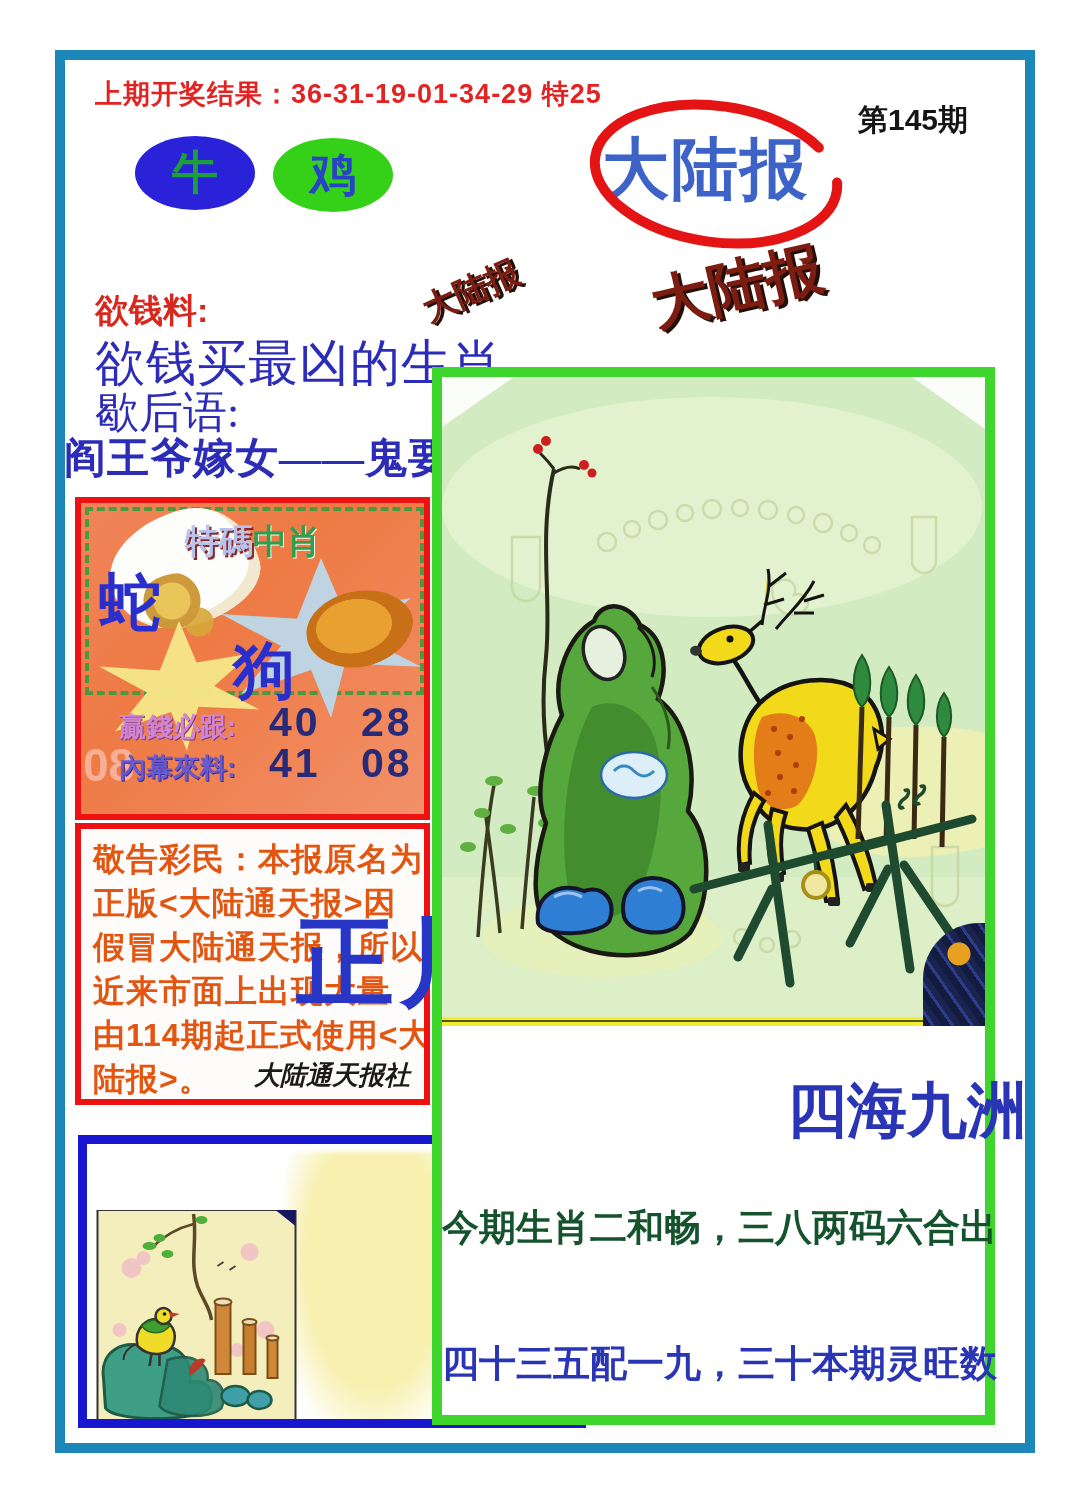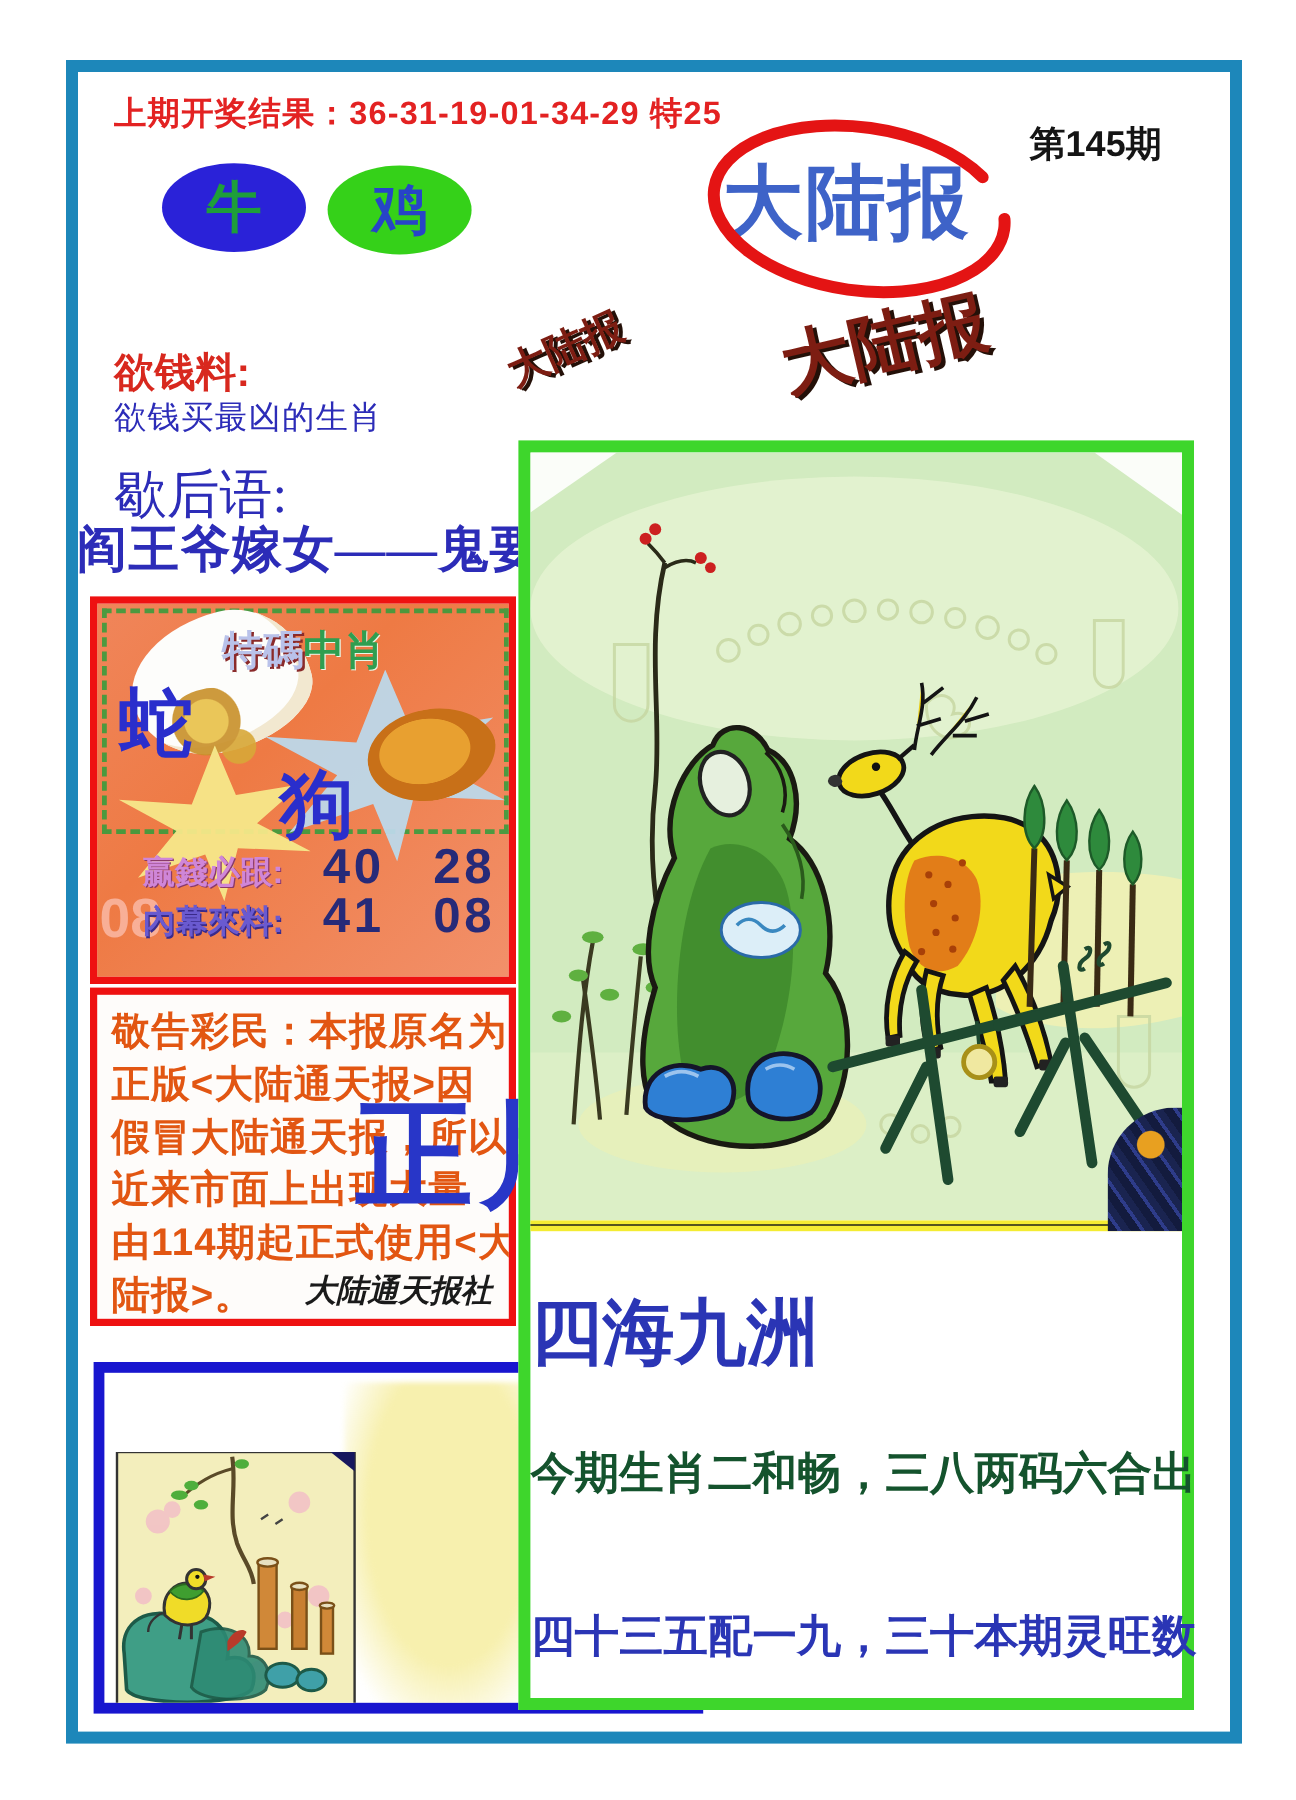--- a/index.html
+++ b/index.html
@@ -24,21 +24,21 @@
   .masthead{left:602px;top:124px;width:220px;font-size:67px;font-weight:bold;color:#3e63c8;
             letter-spacing:2px;z-index:4;white-space:nowrap;}
   .masthead-circle{left:568px;top:92px;z-index:5;pointer-events:none;}
 
   .wm-logo{color:#7d1d12;font-weight:bold;text-shadow:3px 3px 0 #241008;z-index:1;white-space:nowrap;}
   .wm-small{left:420px;top:268px;font-size:34px;transform:rotate(-24deg);}
   .wm-large{left:650px;top:248px;font-size:58px;transform:rotate(-13deg);}
 
   
   .money-label{left:95px;top:288px;font-size:34px;font-weight:bold;color:#d8281e;z-index:2;}
-  .money-tip{left:95px;top:330px;font-size:27px;color:#2c2cb8;z-index:2;letter-spacing:1px;}
+  .money-tip{left:95px;top:330px;font-size:50px;color:#2c2cb8;z-index:2;letter-spacing:1px;}
   .riddle-label{left:95px;top:383px;font-size:44px;color:#2c2cb8;z-index:2;}
   .riddle{left:64px;top:430px;font-size:42px;font-weight:bold;color:#2c2cb8;z-index:2;letter-spacing:1px;}
 
   
   .special-box{left:75px;top:497px;width:355px;height:323px;border:6px solid #ee1111;box-sizing:border-box;
                background:linear-gradient(135deg,#f0855a 0%,#ee7a44 40%,#f2906a 100%);z-index:2;overflow:hidden;}
   .special-dashes{left:4px;top:4px;width:331px;height:180px;border:4px dashed #2f9e3c;opacity:.85;}
   .special-title{left:104px;top:16px;font-size:34px;font-weight:bold;z-index:3;white-space:nowrap;}
   .sp-t1{color:#b9c2ea;text-shadow:2px 2px 0 #8a2a2a;}
   .sp-t2{color:#2f9e50;text-shadow:1px 1px 0 #e8f8e8;}
@@ -84,21 +84,21 @@
 
   
   .green-box{left:432px;top:367px;width:563px;height:1058px;border:10px solid #3ed62c;box-sizing:border-box;
              background:#ffffff;z-index:3;}
   .deer-area{left:0;top:0;width:543px;height:640px;overflow:hidden;}
   .divider{left:0;top:640px;width:543px;height:9px;
            background:linear-gradient(to bottom,#f4ec32 0 3px,#55551e 3px 5px,#f4ec32 5px 9px);}
   .corner-object{right:0;top:546px;width:62px;height:103px;border-radius:56px 0 0 0;
                  background:radial-gradient(circle at 58% 30%,#e8a020 0 11px,rgba(0,0,0,0) 12px),
                             repeating-linear-gradient(55deg,#131b3e 0 7px,#2e3c8a 7px 10px,#1a2450 10px 16px);z-index:4;}
-  .poem-title{left:0;top:694px;width:585px;text-align:left;font-size:60px;font-weight:bold;color:#2a35b5;z-index:4;}
+  .poem-title{left:0;top:694px;width:585px;text-align:right;font-size:60px;font-weight:bold;color:#2a35b5;z-index:4;}
   .poem-line1{left:0;top:826px;width:543px;text-align:center;font-size:37px;font-weight:bold;color:#14532d;z-index:4;white-space:nowrap;}
   .poem-line2{left:0;top:962px;width:543px;text-align:center;font-size:37px;font-weight:bold;color:#2a35b5;z-index:4;white-space:nowrap;}
 </style>
 </head>
 <body>
 
 <div class="abs frame"></div>
 
 <div class="abs prev-result">上期开奖结果：36-31-19-01-34-29 特25</div>
 <div class="abs issue">第145期</div>

